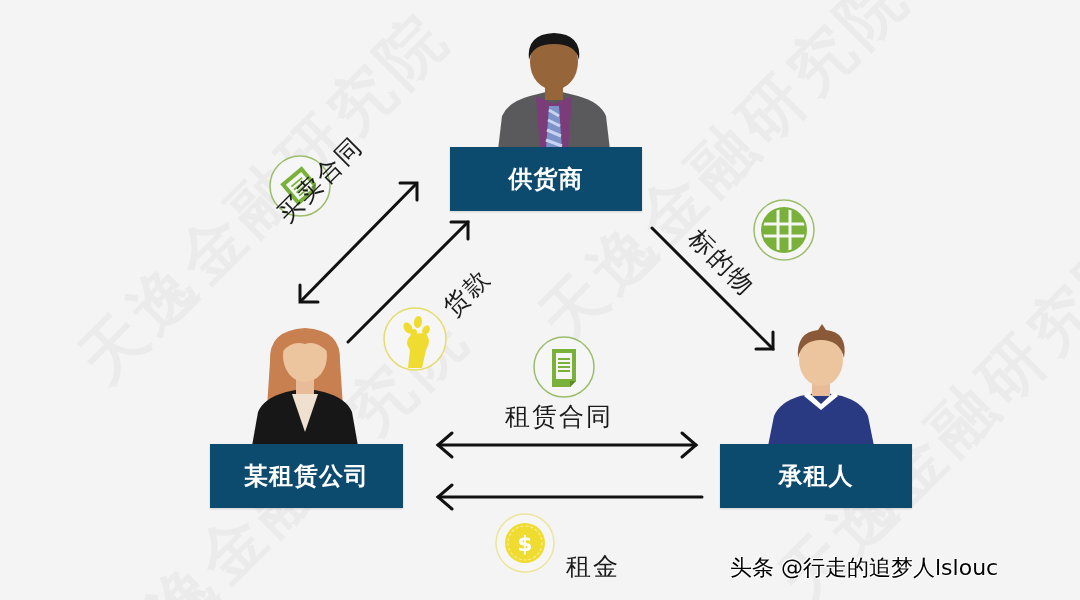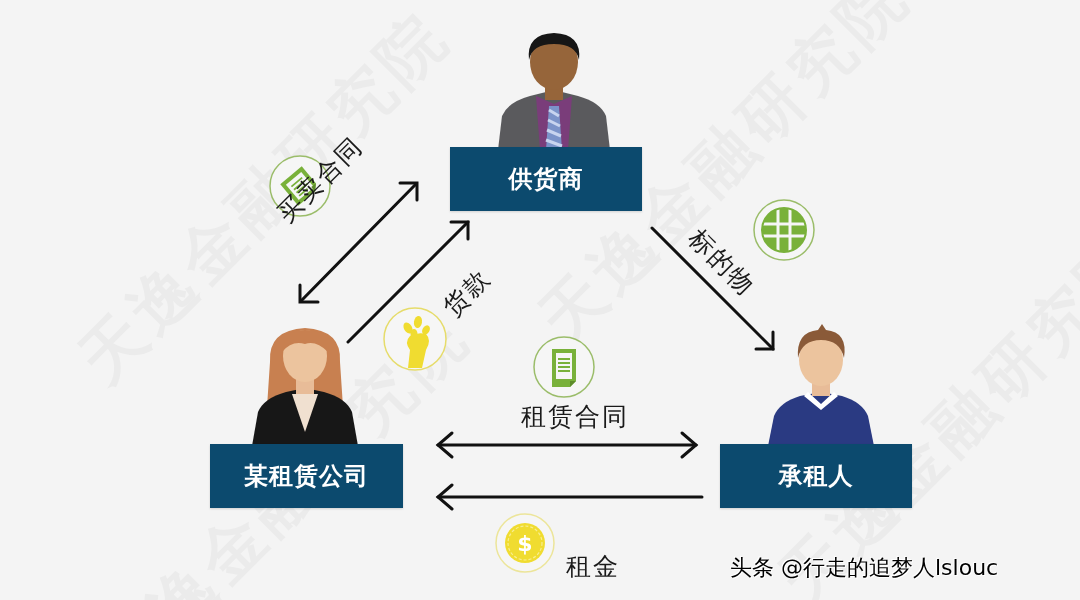--- a/index.html
+++ b/index.html
@@ -163,21 +163,21 @@
 
   <div class="edge-label" style="left:270px; top:206px; transform: rotate(-45deg); transform-origin: left top;">
     <span>买卖合同</span>
   </div>
   <div class="edge-label" style="left:436px; top:300px; transform: rotate(-45deg); transform-origin: left top;">
     <span>货款</span>
   </div>
   <div class="edge-label" style="left:705px; top:222px; transform: rotate(45deg); transform-origin: left top;">
     <span>标的物</span>
   </div>
-  <div class="edge-label" style="left:505px; top:400px;margin-left:16px;">
+  <div class="edge-label" style="left:505px; top:400px;">
     <span>租赁合同</span>
   </div>
   <div class="edge-label" style="left:566px; top:550px;">
     <span>租金</span>
   </div>
 
   <div class="footer">头条 @行走的追梦人lslouc</div>
 </div>
 
 </body></html>

